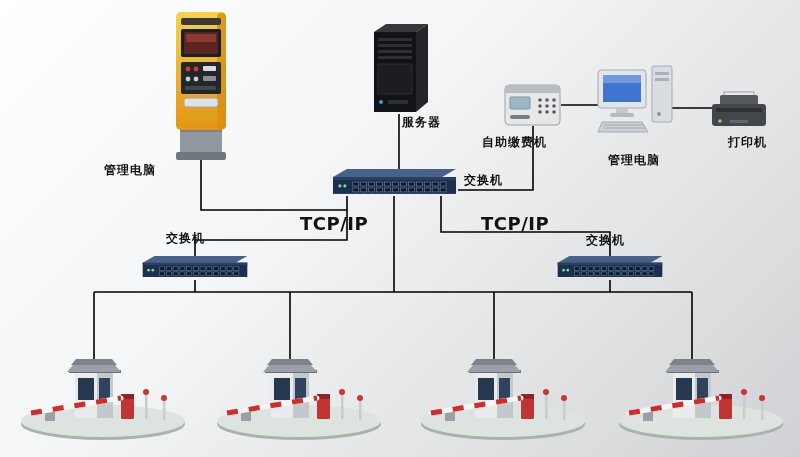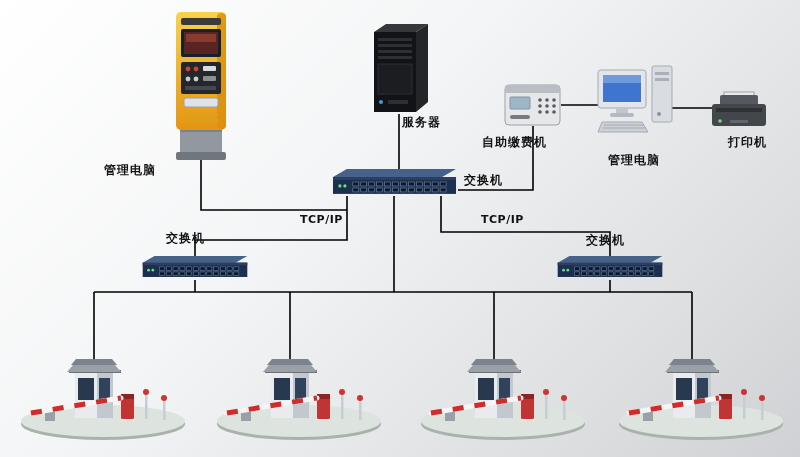--- a/index.html
+++ b/index.html
@@ -8,21 +8,21 @@
     background:linear-gradient(135deg, #ffffff 0%, #f4f5f6 40%, #dcdee0 80%, #cfd1d4 100%);
     font-family:"DejaVu Sans","Liberation Sans",sans-serif;
   }
   .lines { position:absolute; left:0; top:0; width:800px; height:457px; }
   .lines polyline { fill:none; stroke:#000; stroke-width:1.6; }
   .device { position:absolute; }
   .label {
     position:absolute; font-size:12px; font-weight:bold; color:#111;
     white-space:nowrap; letter-spacing:1px;
   }
-  .label-en { font-size:11px; letter-spacing:0.5px; }
+  .label-en { font-size:18px; letter-spacing:0.5px; }
   .defs-holder { position:absolute; width:0; height:0; overflow:hidden; }
 </style>
 </head>
 <body>
 
 <div class="stage">
 
   <svg class="defs-holder" aria-hidden="true">
     <defs>
       <linearGradient id="gradKiosk" x1="0" y1="0" x2="0" y2="1">

